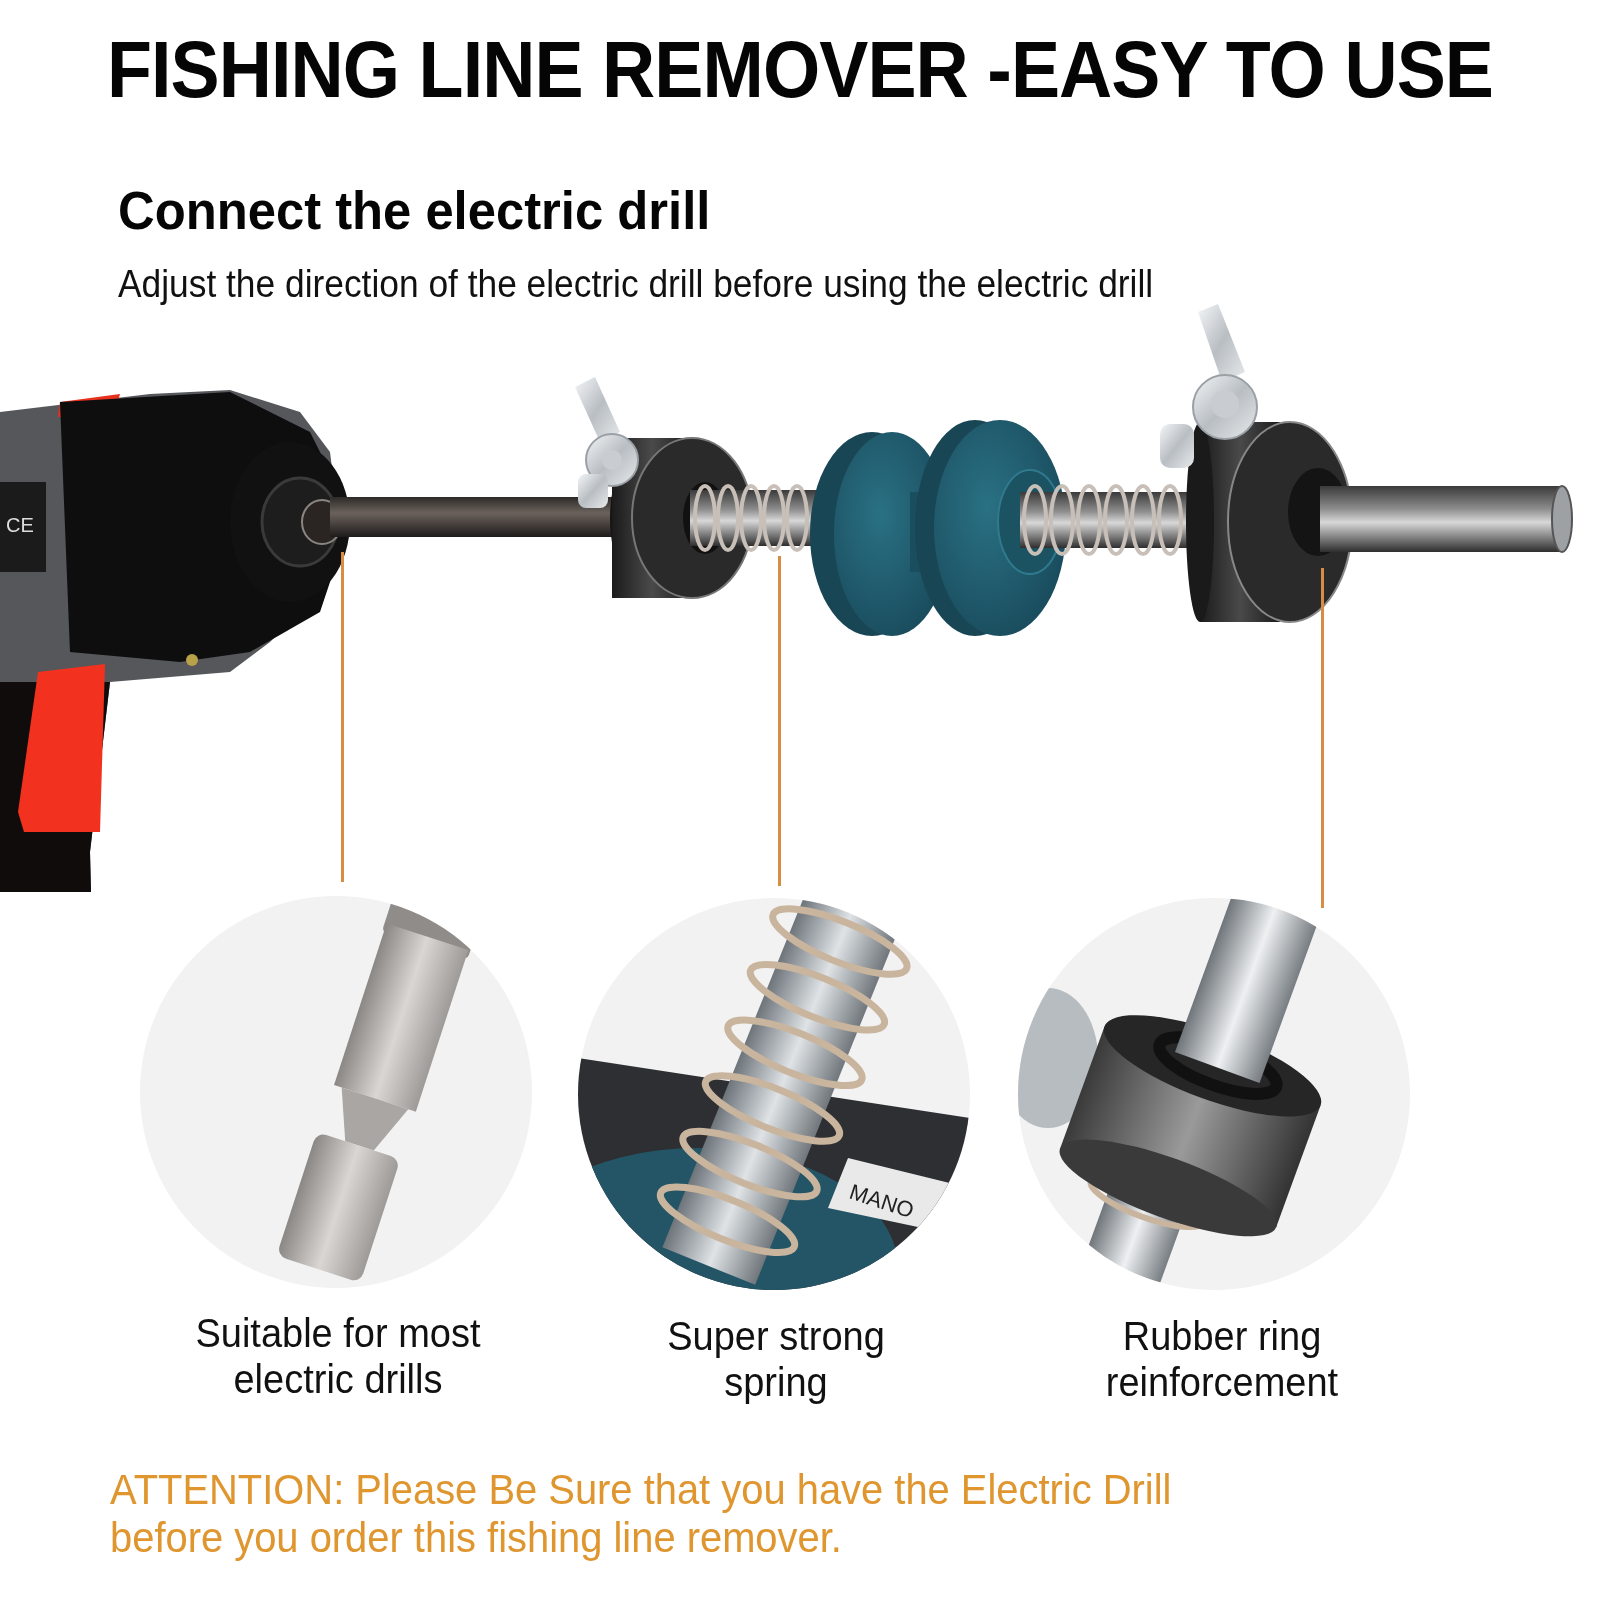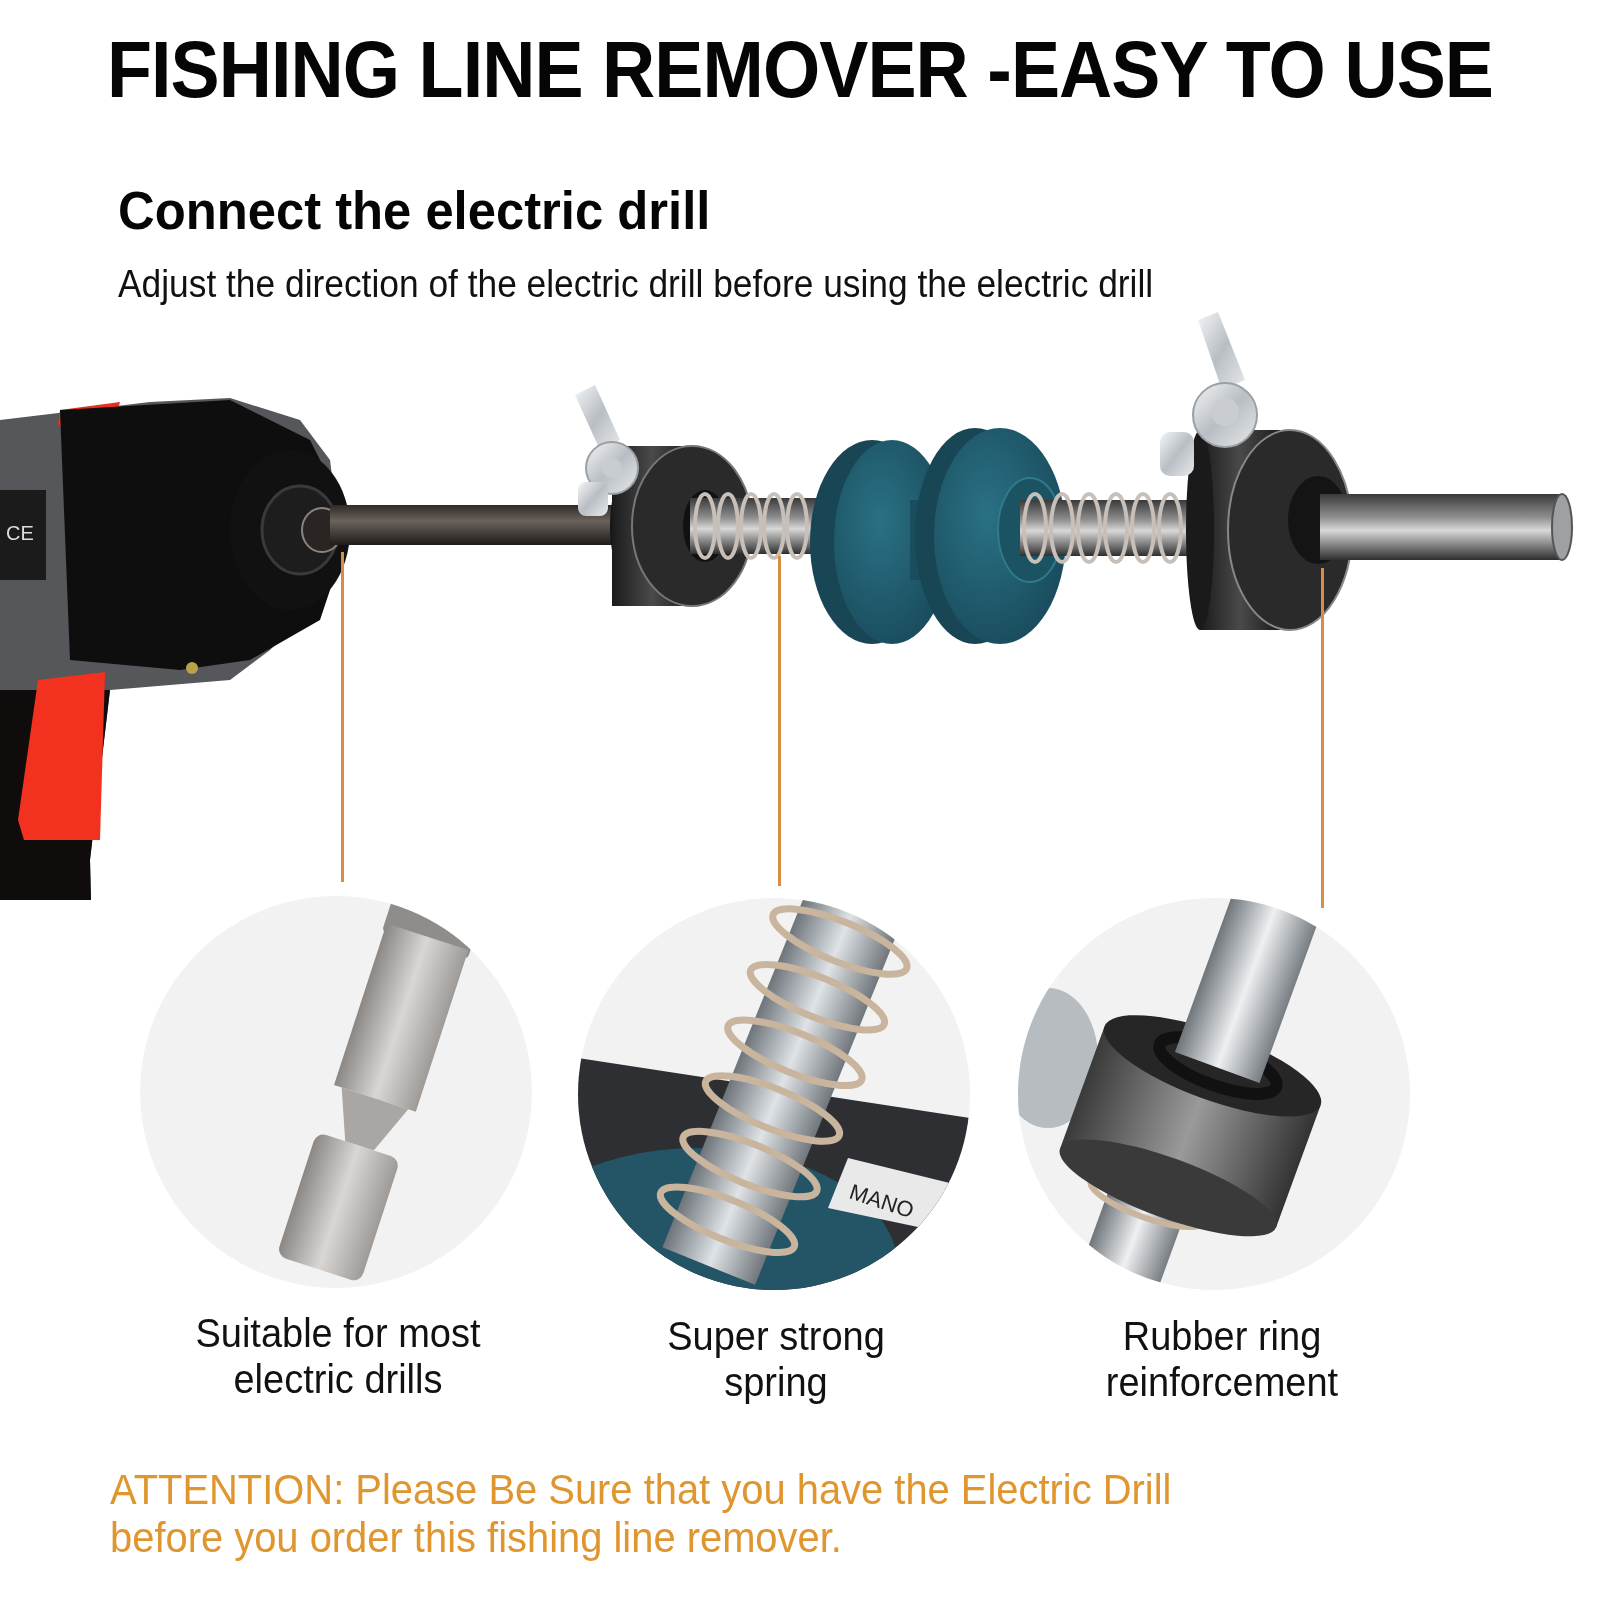--- a/index.html
+++ b/index.html
@@ -17,21 +17,21 @@
     font-weight: bold; font-size: 54px; line-height: 64px; color: #050505;
     transform: scaleX(0.94); transform-origin: left;
   }
   .desc {
     position: absolute; left: 118px; top: 260px;
     font-size: 38px; line-height: 48px; color: #111;
     transform: scaleX(0.93); transform-origin: left;
   }
 
   
-  .assembly { position: absolute; left: 0; top: 300px; width: 1600px; height: 600px; }
+  .assembly { position: absolute; left: 0; top: 292px; width: 1600px; height: 600px; }
   .assembly svg { position: absolute; left: 0; top: 0; }
 
   
   .callout-line { position: absolute; width: 3px; background: #d58e43; }
 
   
   .detail-circle {
     position: absolute; width: 392px; height: 392px; border-radius: 50%;
     background: #f2f2f2; overflow: hidden;
   }

